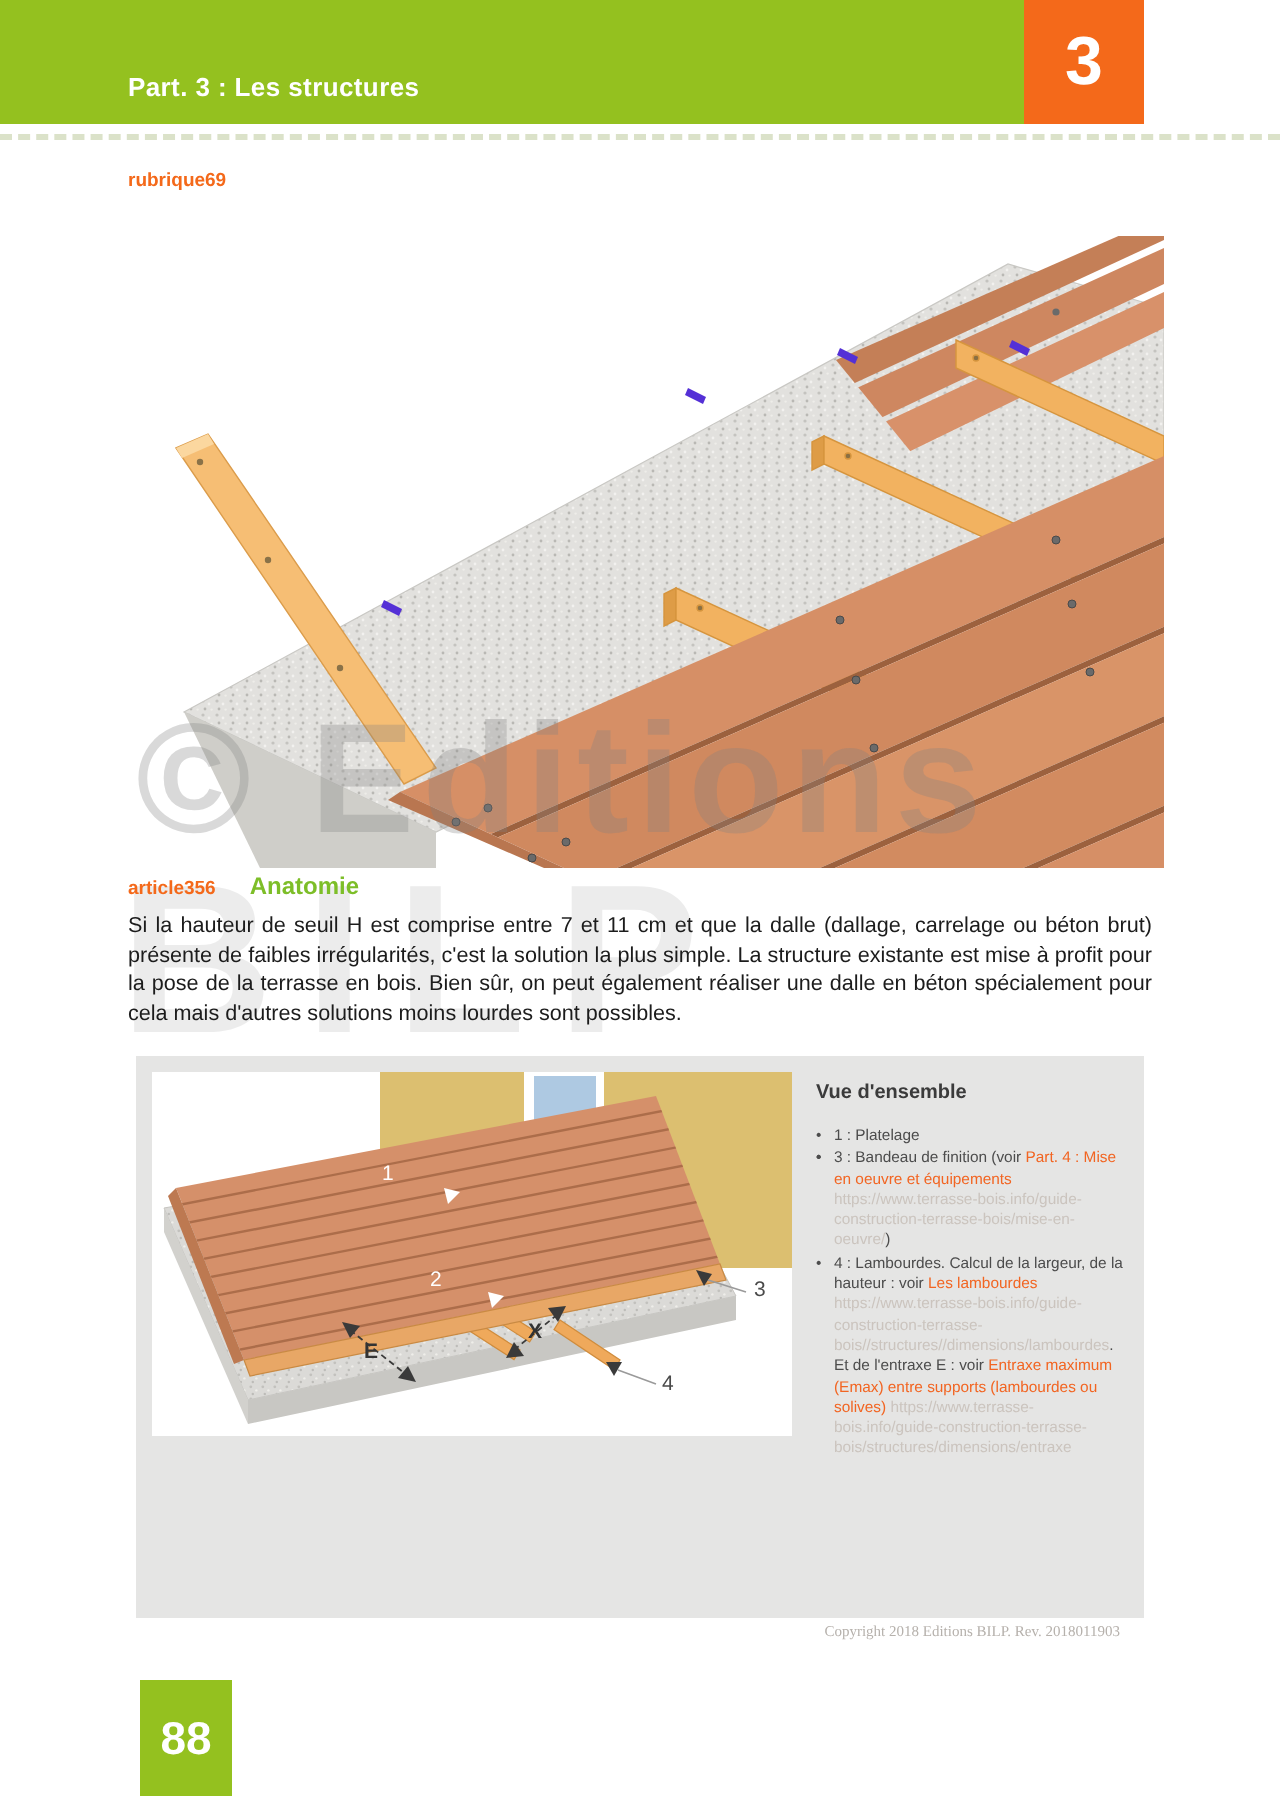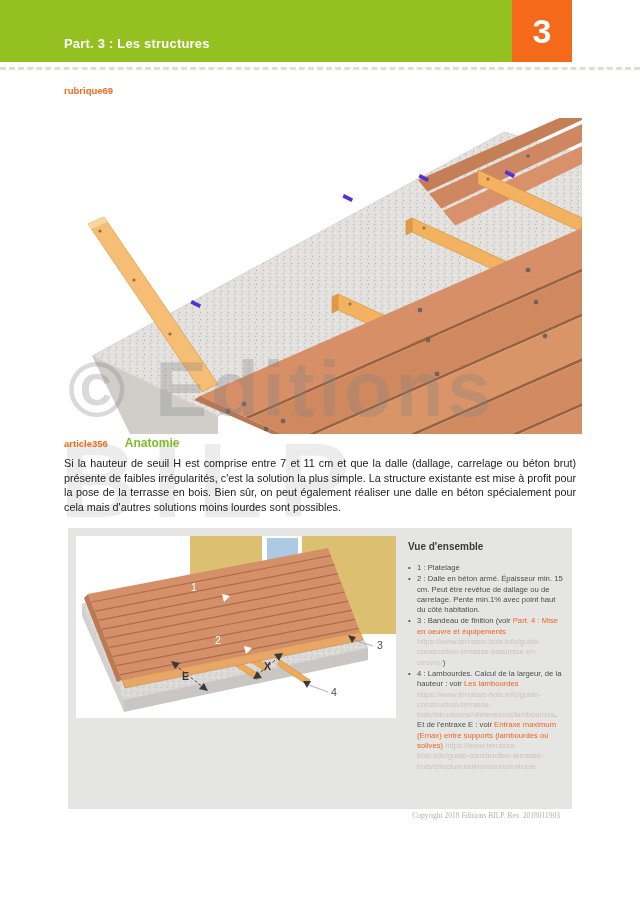--- a/index.html
+++ b/index.html
@@ -244,22 +244,23 @@
       <div class="fig-label dark" style="left:301px;top:103px;">3</div>
       <div class="fig-label dark" style="left:255px;top:150px;">4</div>
       <div class="fig-label dark" style="left:188px;top:124px;font-weight:bold;color:#333;">X</div>
       <div class="fig-label dark" style="left:106px;top:134px;font-weight:bold;color:#333;">E</div>
     </div>
 
     <aside class="figure-sidebar">
       <div class="sb-title">Vue d'ensemble</div>
       <div>
           <div class="sb-item"><span class="sb-bullet">•</span><span class="seg-normal">1 : Platelage</span></div>
-          <div class="sb-item"><span class="sb-bullet">•</span><span class="seg-normal">2 : Dalle en béton armé. Épaisseur min. 15 cm. Peut être revêtue de dallage ou de carrelage. Pente min.1% avec point haut du côté habitation.</span></div>
+          <div class="sb-item"><span class="sb-bullet">•</span></div>
           <div class="sb-item"><span class="sb-bullet">•</span><span class="seg-normal">3 : Bandeau de finition (voir </span><span class="seg-link">Part. 4 : Mise en oeuvre et équipements</span><span class="seg-url"> https://www.terrasse-bois.info/guide-construction-terrasse-bois/mise-en-oeuvre/</span><span class="seg-normal">)</span></div>
           <div class="sb-item"><span class="sb-bullet">•</span><span class="seg-normal">4 : Lambourdes. Calcul de la largeur, de la hauteur : voir </span><span class="seg-link">Les lambourdes</span><span class="seg-url"> https://www.terrasse-bois.info/guide-construction-terrasse-bois//structures//dimensions/lambourdes</span><span class="seg-normal">. Et de l'entraxe E : voir </span><span class="seg-link">Entraxe maximum (Emax) entre supports (lambourdes ou solives)</span><span class="seg-url"> https://www.terrasse-bois.info/guide-construction-terrasse-bois/structures/dimensions/entraxe</span></div>
         </div>
     </aside>
   </div>
 
+  <div class="footer-badge">88</div>
   <div class="copyright">Copyright 2018 Editions BILP. Rev. 2018011903</div>
 
 </div>
 
 </body></html>

